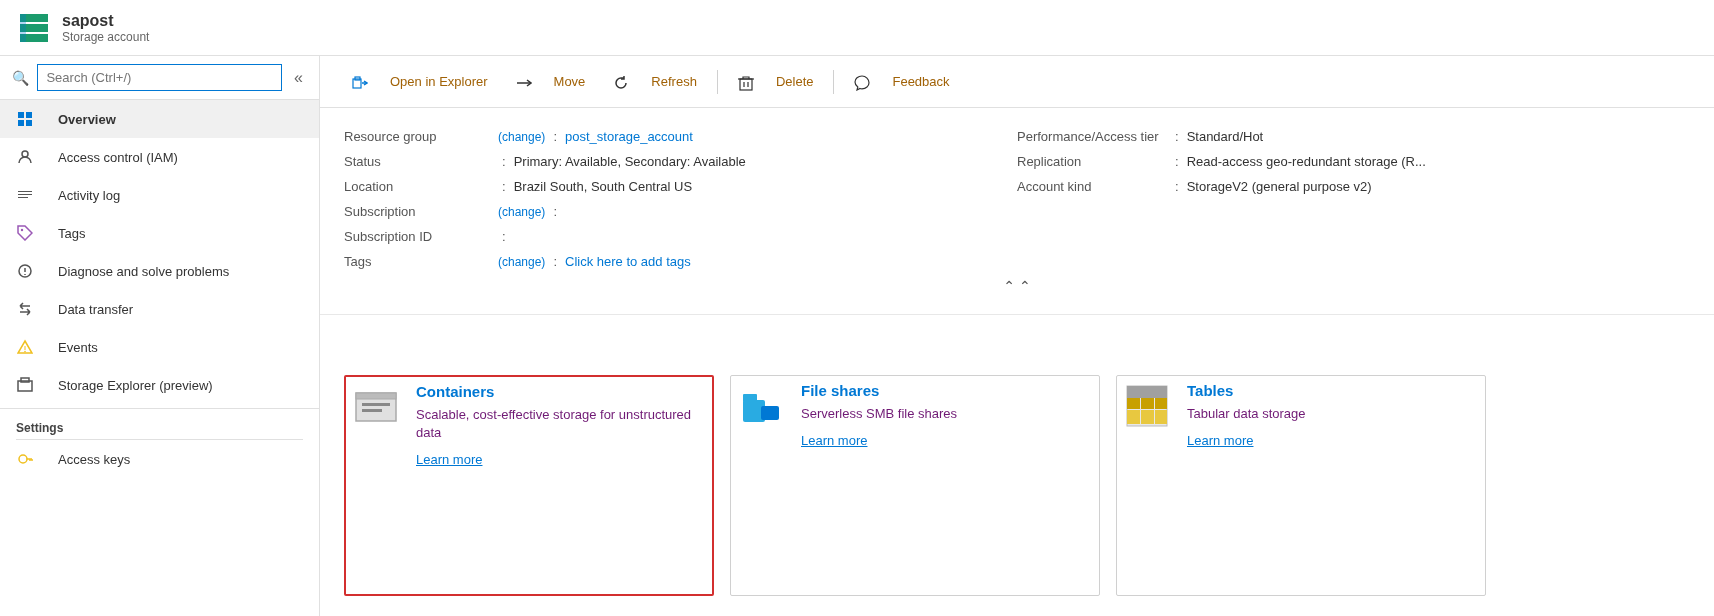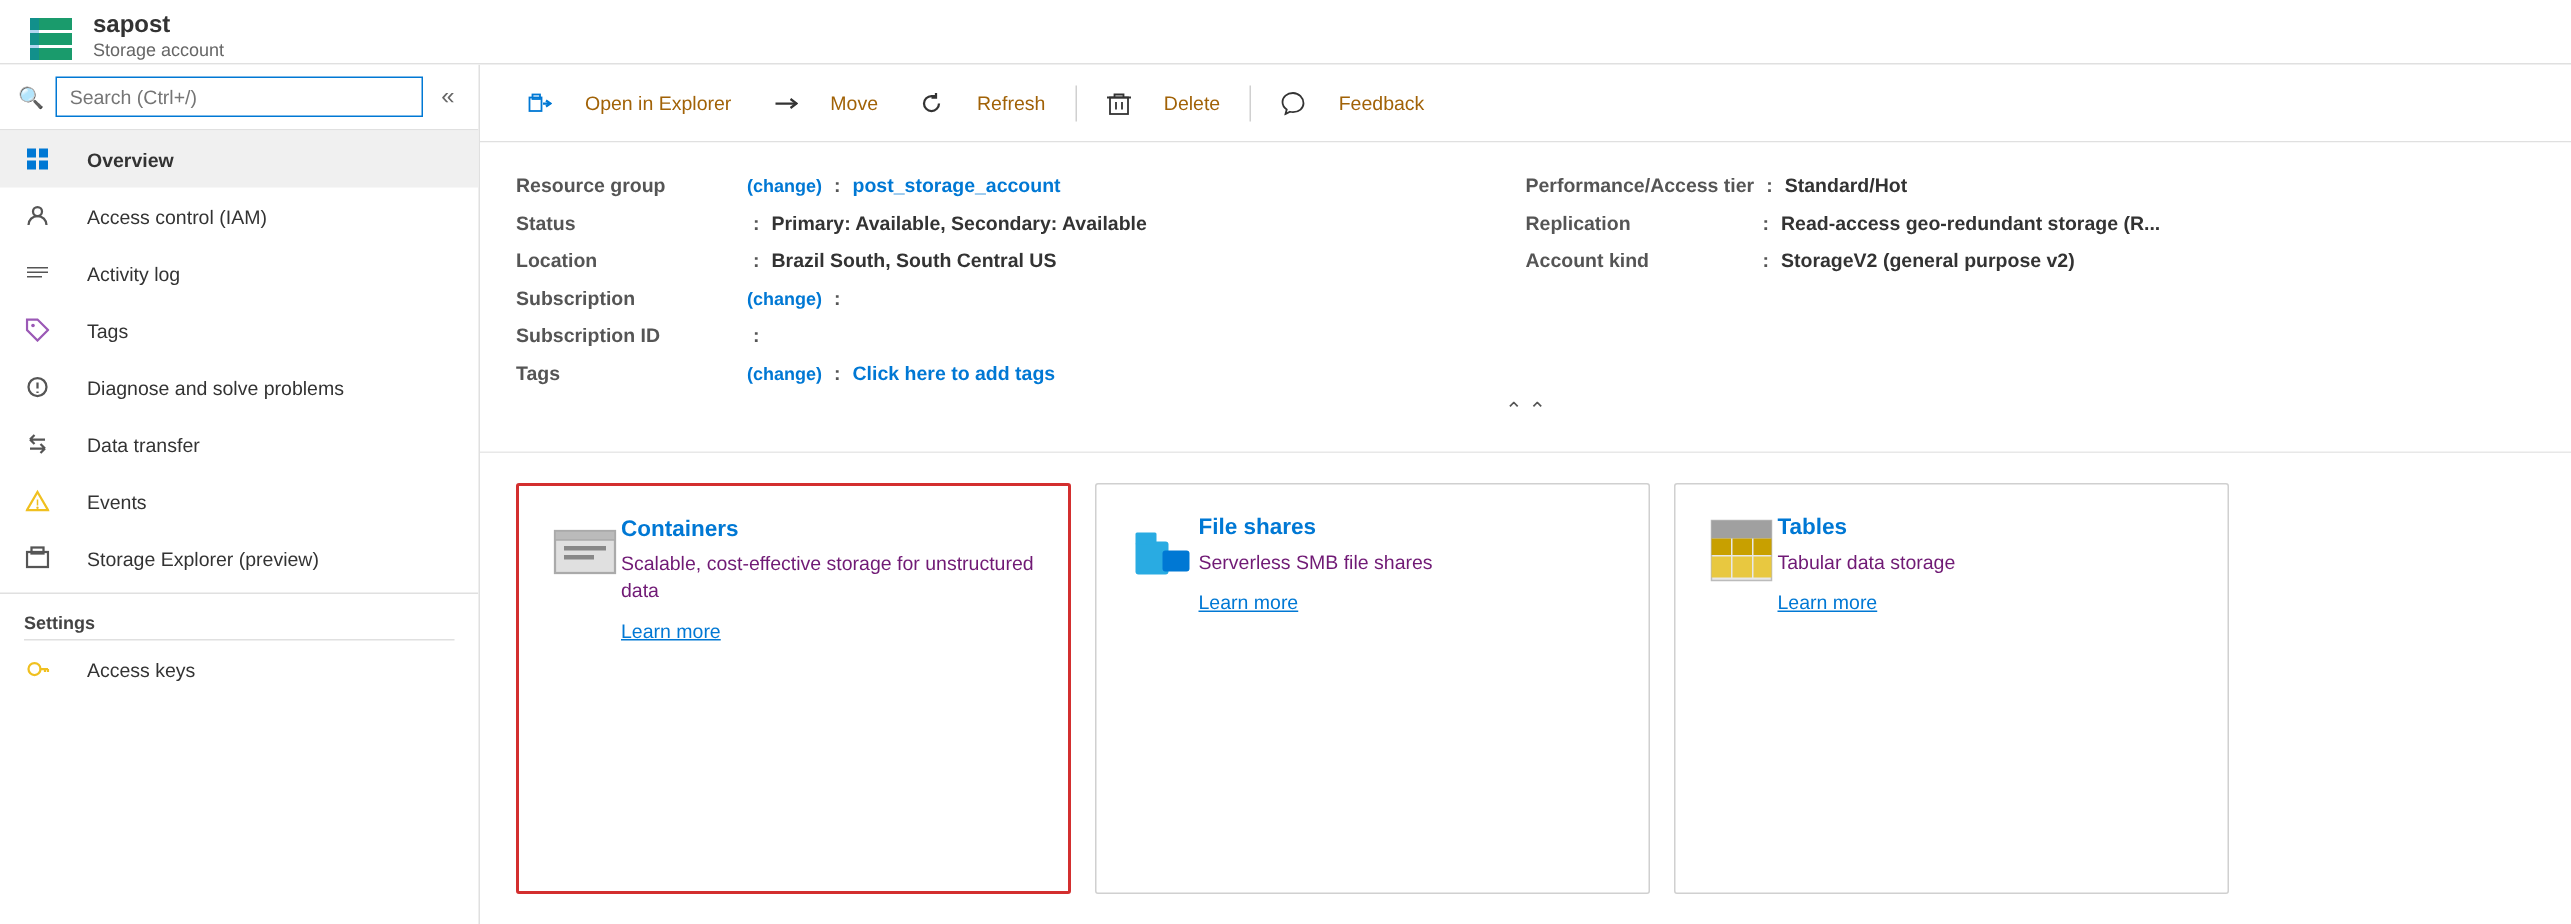--- a/index.html
+++ b/index.html
@@ -3,24 +3,25 @@
   <meta charset="utf-8">
   <style>
     * { box-sizing: border-box; margin: 0; padding: 0; }
     body { font-family: 'Segoe UI', Arial, sans-serif; font-size: 13px; color: #333; background: #fff; overflow: hidden; }
     
     .app-container { display: flex; flex-direction: column; height: 616px; width: 1714px; }
     
     
     .top-header {
       display: flex;
+      align-items: center;
       padding: 8px 16px;
       background: #fff;
       border-bottom: 1px solid #e0e0e0;
-      height: 43px;
+      height: 56px;
     }
     .brand-icon {
       width: 36px;
       height: 36px;
       margin-right: 10px;
       display: flex;
       align-items: center;
       justify-content: center;
     }
     .brand-icon svg { width: 32px; height: 32px; }
@@ -112,21 +113,21 @@
     .toolbar-btn .btn-icon { font-size: 15px; }
     .toolbar-divider { width: 1px; height: 24px; background: #d0d0d0; margin: 0 4px; }
     
     
     .properties-area {
       padding: 16px 24px;
       background: #fff;
       border-bottom: 1px solid #e8e8e8;
     }
     .prop-grid { display: grid; grid-template-columns: 1fr 1fr; gap: 0; }
-    .prop-row { display: flex; align-items: baseline; padding: 5px 0; font-weight: bold; }
+    .prop-row { display: flex; align-items: baseline; padding: 5px 0; }
     .prop-label { color: #555; min-width: 150px; font-size: 13px; }
     .prop-colon { margin: 0 8px; color: #555; }
     .prop-value { color: #333; font-size: 13px; }
     .prop-value.link { color: #0078d4; cursor: pointer; text-decoration: none; }
     .prop-change { color: #0078d4; cursor: pointer; font-size: 12px; margin-left: 4px; }
     .collapse-bar {
       display: flex;
       justify-content: center;
       padding: 4px;
       cursor: pointer;
@@ -138,25 +139,27 @@
     .cards-area {
       padding: 20px 24px;
       display: flex;
       gap: 16px;
       flex: 1;
       overflow: auto;
     }
     .card {
       border: 1px solid #d0d0d0;
       border-radius: 2px;
-      padding: 20px;
-      display: flex;
+      padding: 6px;
+      display: flex;
+      gap: 16px;
       width: 370px;
       min-width: 370px;
       background: #fff;
+      margin-top: 40px;
     }
     .card.selected { border: 2px solid #d32f2f; }
     .card-icon { width: 48px; height: 48px; flex-shrink: 0; display: flex; align-items: center; justify-content: center; }
     .card-body { flex: 1; }
     .card-title { color: #0078d4; font-size: 15px; font-weight: 600; margin-bottom: 6px; cursor: pointer; }
     .card-desc { color: #701a75; font-size: 13px; line-height: 1.4; margin-bottom: 10px; }
     .card-link { color: #0078d4; font-size: 13px; cursor: pointer; text-decoration: underline; }
   </style>
 </head>
 <body>

